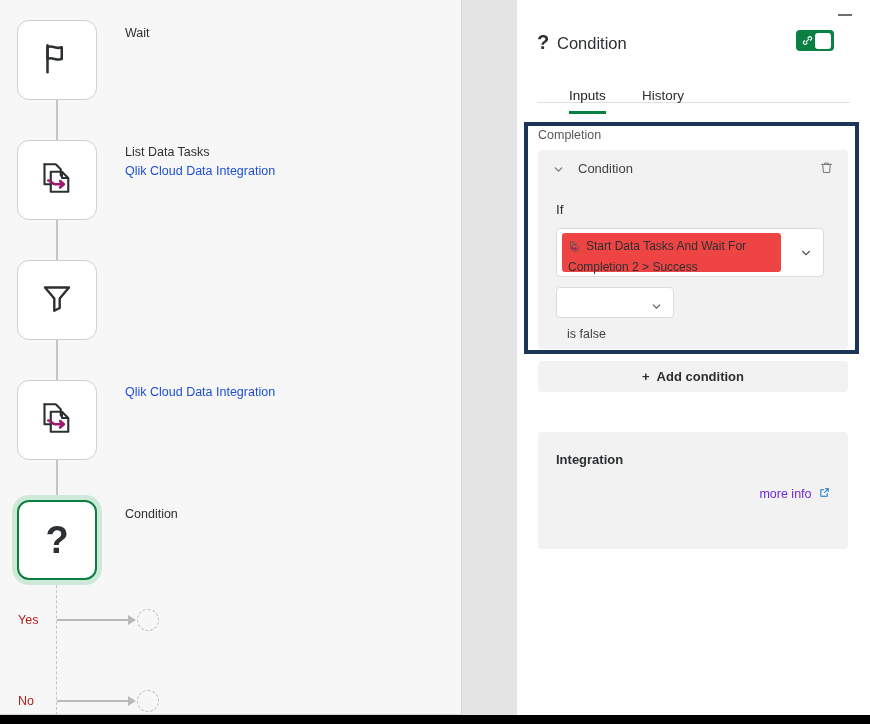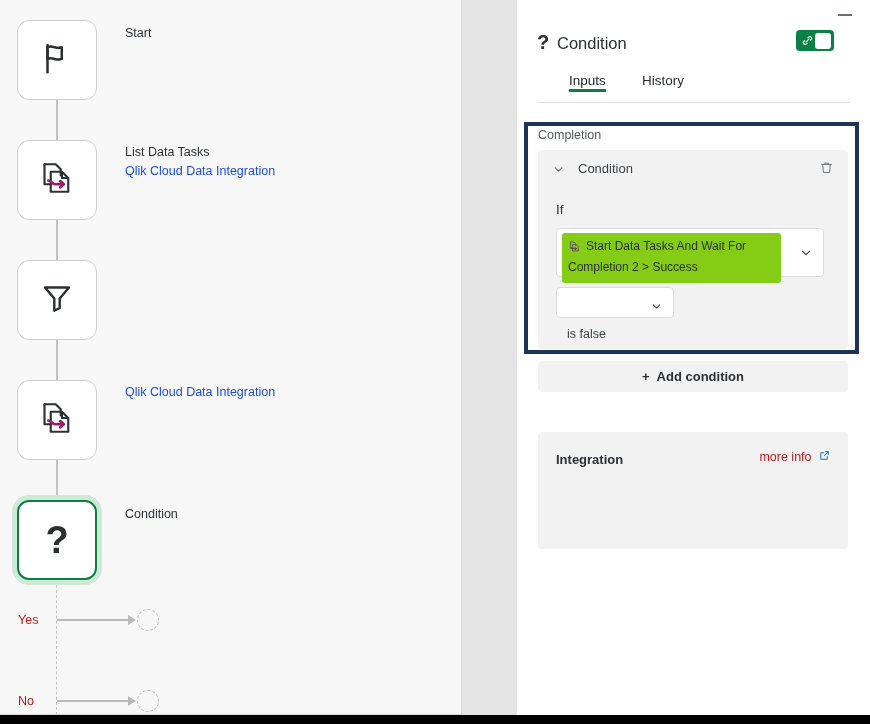--- a/index.html
+++ b/index.html
@@ -80,22 +80,22 @@
     cursor:pointer;box-sizing:border-box;padding:0 2px;
   }
   .toggle .knob{width:16px;height:16px;background:#ffffff;border-radius:3px;position:absolute;right:3px;top:2.5px;}
   .toggle .chain{position:absolute;left:5px;top:3px;}
 
   .tabs{
     position:absolute;left:20px;top:72px;width:313px;height:30px;
     border-bottom:1.5px solid #e0e0e0;
   }
   .tab{
-    position:absolute;top:1px;font-size:13.5px;color:#2c3032;cursor:pointer;
-    padding-bottom:1px;
+    position:absolute;top:16px;font-size:13.5px;color:#2c3032;cursor:pointer;
+    padding-bottom:8px;
   }
   .tab.active{border-bottom:3px solid #0a8040;color:#1b1f21;}
   .tab-inputs{left:32px;}
   .tab-history{left:105px;}
 
   
   .highlight-box{
     position:absolute;left:524px;top:122px;width:335px;height:232px;
     border:4px solid #1c3557;box-sizing:border-box;
     pointer-events:none;
@@ -116,22 +116,22 @@
   .cond-name{position:absolute;left:40px;top:11px;font-size:13px;color:#3f4345;}
   .trash{position:absolute;right:14px;top:10px;cursor:pointer;}
   .if-label{position:absolute;left:18px;top:52px;font-size:13.5px;color:#2c3032;}
 
   .token-wrap{
     position:absolute;left:18px;top:78px;width:268px;height:49px;
     background:#ffffff;border:1px solid #dcdcdc;border-radius:4px;box-sizing:border-box;
     cursor:pointer;
   }
   .token-chip{
-    position:absolute;left:5px;top:4px;width:219px;height:50px;
-    background:#84cc16;border-radius:3px;box-sizing:border-box;
+    position:absolute;left:5px;top:4px;width:219px;height:39px;
+    background:#ef4444;border-radius:3px;box-sizing:border-box;
     padding:4px 6px 0 6px;
     font-size:12px;color:#2c3032;line-height:18px;
   }
   .token-chip .doc-ico{display:inline-block;vertical-align:-3px;margin-right:5px;}
   .token-caret{position:absolute;right:10px;top:17px;}
 
   .op-select{
     position:absolute;left:18px;top:137px;width:118px;height:31px;
     background:#ffffff;border:1px solid #dcdcdc;border-radius:4px;box-sizing:border-box;
     cursor:pointer;
@@ -146,21 +146,21 @@
     font-size:13px;color:#2c3032;font-weight:bold;cursor:pointer;
   }
   .add-condition .plus{font-weight:bold;margin-right:7px;}
 
   .desc-card{
     position:absolute;left:538px;top:432px;width:310px;height:117px;
     background:#f2f2f2;border-radius:4px;box-sizing:border-box;padding:18px 18px 0 18px;
   }
   .desc-title{font-size:13px;color:#2c3032;font-weight:bold;display:inline-block;}
   .more-info{
-    float:right;font-size:12.5px;color:#b91c1c;cursor:pointer;text-decoration:none;
+    float:right;font-size:12.5px;color:#6d28d9;cursor:pointer;text-decoration:none;margin-top:37px;
   }
   .more-info .ext{margin-left:4px;}
   .desc-body{
     clear:both;font-size:12.5px;color:#3f4345;line-height:20px;padding-top:3px;
   }
 </style>
 </head>
 <body>
 
 <div class="screen">
@@ -175,21 +175,21 @@
 
     <div class="node" style="left:17px;top:20px;">
       <span>
         <svg width="38" height="38" viewBox="0 0 24 24" fill="none" stroke="#2c3032" stroke-width="1.6" stroke-linecap="round" stroke-linejoin="round">
           <path d="M6 21V4"></path>
           <path d="M6 5.2c3-1.6 6 1.6 9 0v7.4c-3 1.6-6-1.6-9 0z"></path>
         </svg>
       </span>
     </div>
     <div class="node-label" style="top:24px;">
-      <div class="title">Start</div>
+      <div class="title">Wait</div>
     </div>
 
     <div class="node" style="left:17px;top:140px;">
       <span>
         <svg width="40" height="40" viewBox="0 0 32 32" fill="none">
           <path d="M6 5h9l4 4v5" stroke="#2c3032" stroke-width="1.7" stroke-linejoin="round" stroke-linecap="round"></path>
           <path d="M6 5v16h5" stroke="#2c3032" stroke-width="1.7" stroke-linejoin="round" stroke-linecap="round"></path>
           <path d="M11 11h9l5 5v11H11z" stroke="#2c3032" stroke-width="1.7" stroke-linejoin="round"></path>
           <path d="M20 11v5h5" stroke="#2c3032" stroke-width="1.7" stroke-linejoin="round"></path>
           <path d="M9 18c2.5 0 3 3 5.5 3H21" stroke="#9b1a6e" stroke-width="2.1" stroke-linecap="round" stroke-linejoin="round"></path>

